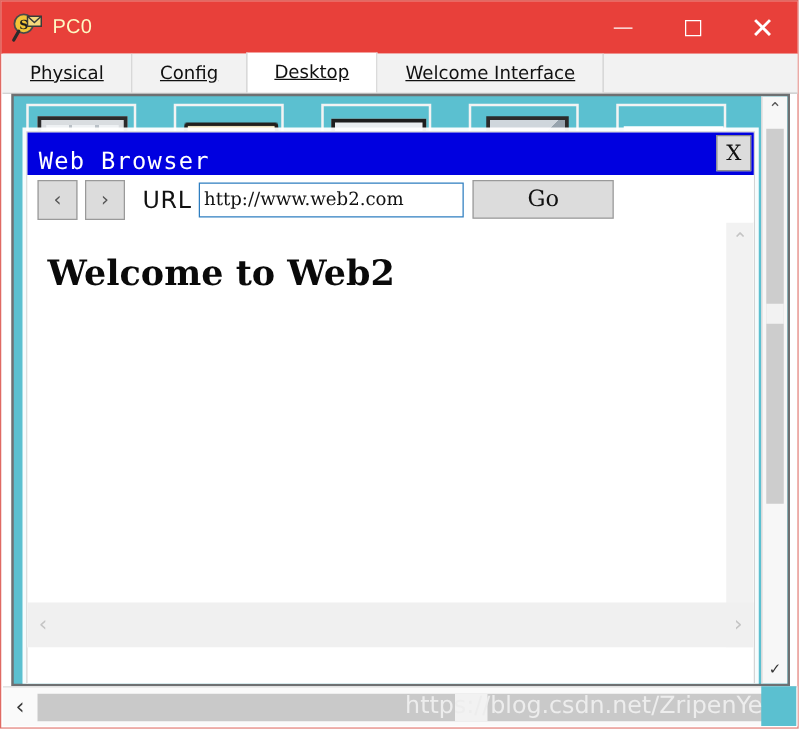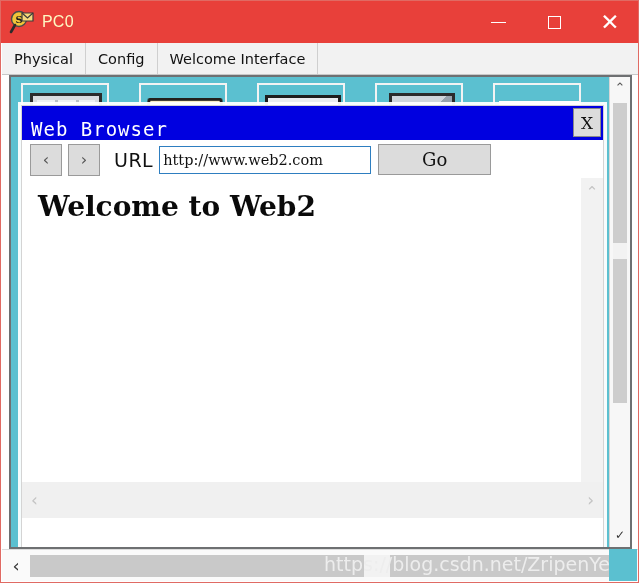--- a/index.html
+++ b/index.html
@@ -59,27 +59,28 @@
   
   .tabstrip {
     position: absolute; left: 1px; top: 42px;
     width: 636px; height: 32px;
     background: #f2f2f2;
     border-bottom: 1px solid #c8c8c8;
     display: flex; align-items: flex-end;
   }
   .tab {
     height: 31px;
-    padding: 0 12px;
+    padding: 0 22px;
     display: flex; align-items: center;
     font-size: 14.5px;
     color: #111;
     background: #f2f2f2;
     border-right: 1px solid #cfcfcf;
     font-family: "DejaVu Sans", sans-serif;
+    text-decoration: underline;
   }
   .tab.active {
     background: #ffffff;
     border-right: 1px solid #cfcfcf;
     border-left: 1px solid #cfcfcf;
     margin-left: -1px;
     height: 32px;
   }
 
   
@@ -207,21 +208,21 @@
   .tb-go { width: 113px; }
   .tb-stop { width: 113px; }
 
   .br-body {
     position: relative;
     height: 340px;
     background: #ffffff;
     overflow: hidden;
   }
   .page-h1 {
-    margin: 12px 0 0 16px;
+    margin: 24px 0 0 16px;
     font-family: "DejaVu Serif", serif;
     font-weight: bold;
     font-size: 28px;
     color: #0a0a0a;
   }
   .br-vscroll {
     position: absolute; right: 0; top: 0;
     width: 22px; height: 340px;
     background: #f2f2f2;
     display: flex; flex-direction: column;
@@ -339,20 +340,21 @@
       </div>
       <div class="win-btn">
         <span class="glyph-close">✕</span>
       </div>
     </div>
   </div>
 
   <div class="tabstrip">
     <div class="tab">Physical</div>
     <div class="tab">Config</div>
+    <div class="tab active">Desktop</div>
     <div class="tab">Welcome Interface</div>
   </div>
 
   <div class="desk-outer">
     <div class="desk-inner">
 
       <div class="icon-row">
         <div class="desk-icon">
             <span class="pic-a"></span>
           </div>

